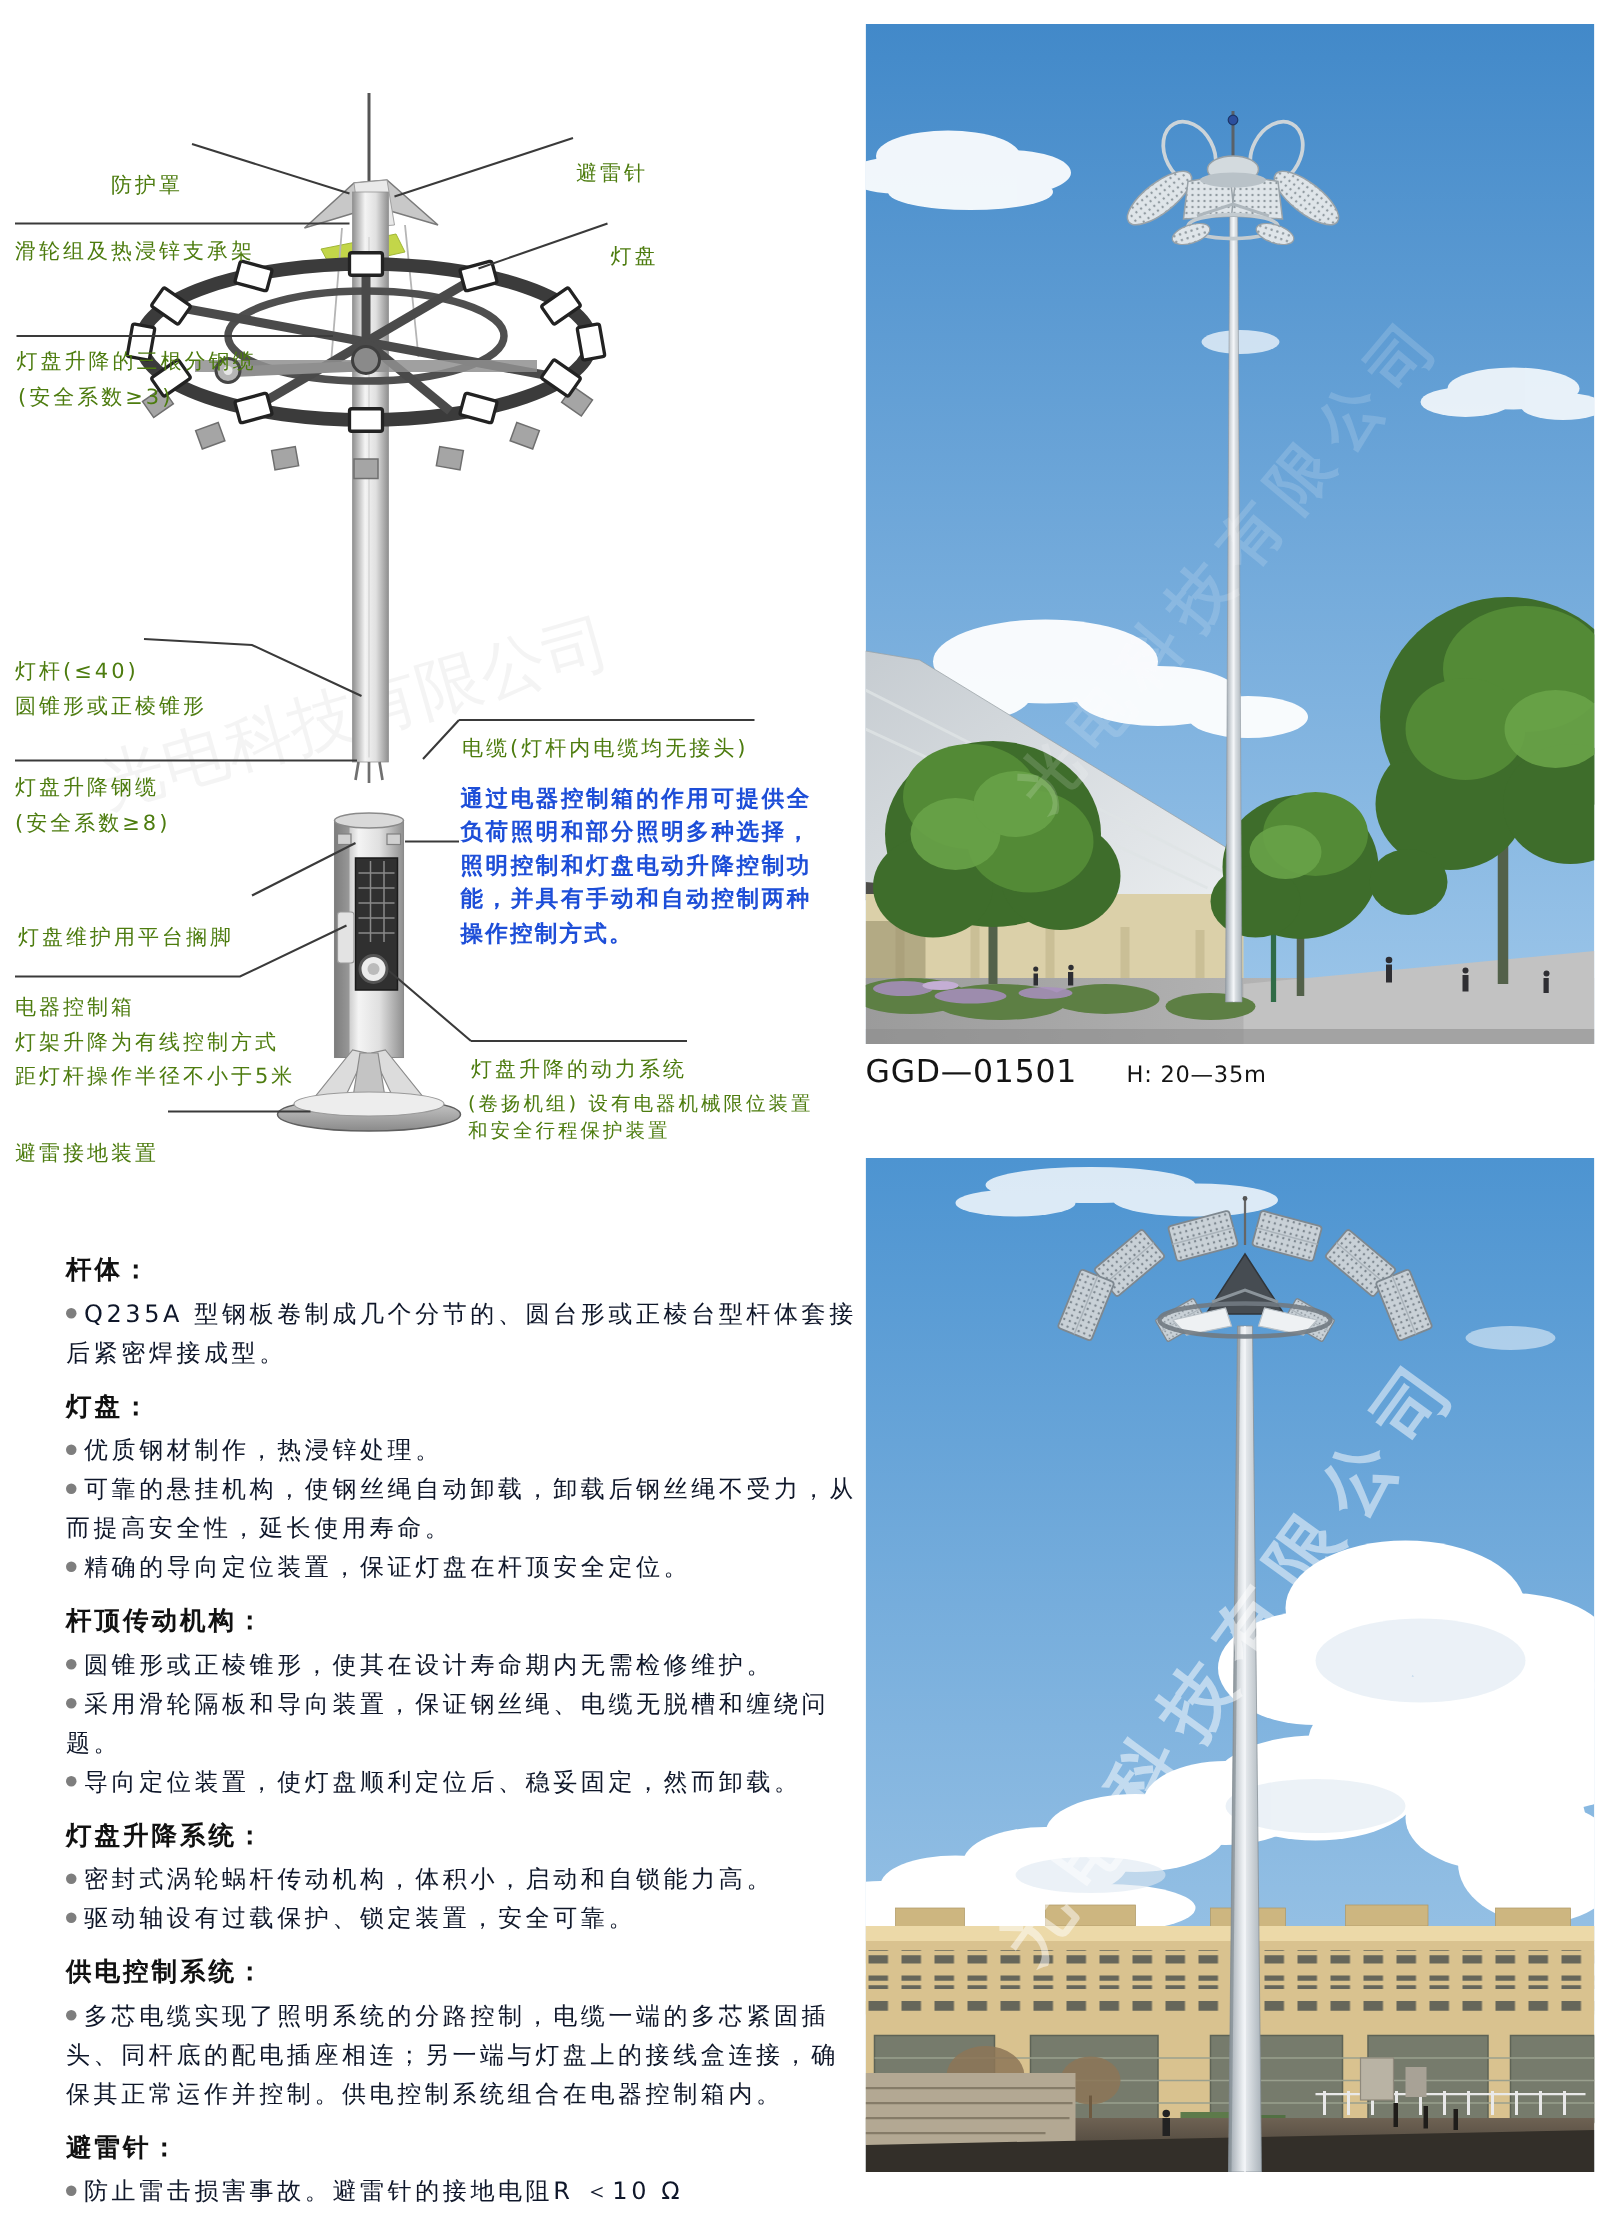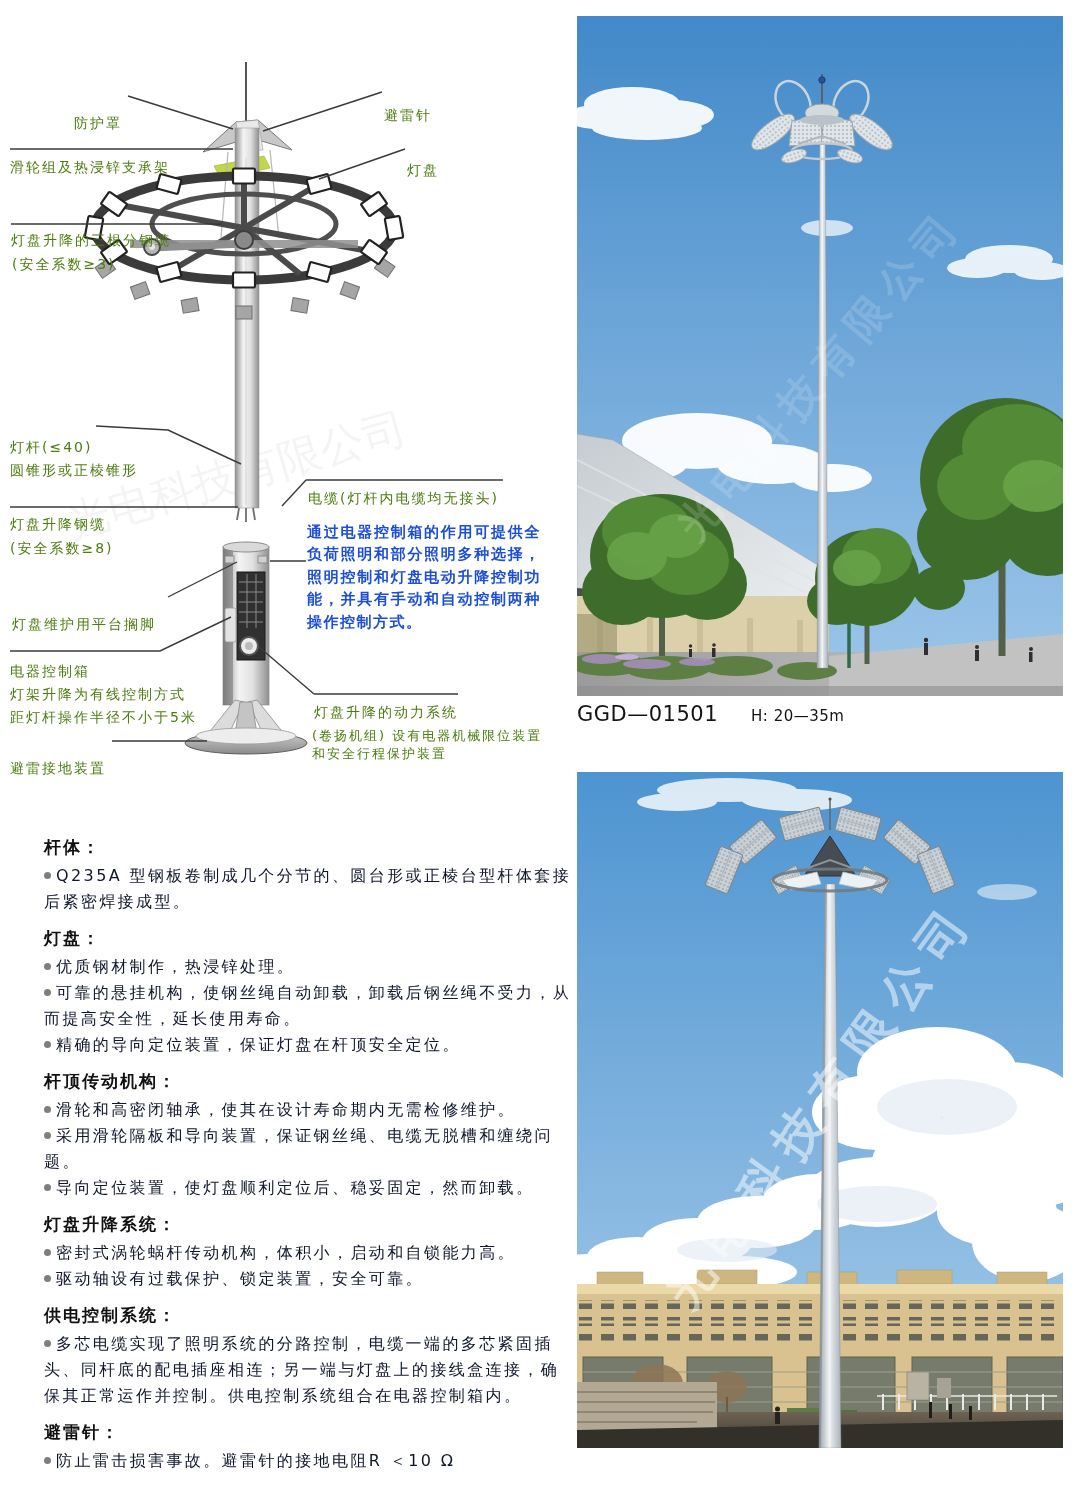--- a/index.html
+++ b/index.html
@@ -207,21 +207,21 @@
       <p><span class="dot"></span><span>Q235A 型钢板卷制成几个分节的、圆台形或正棱台型杆体套接后紧密焊接成型。</span></p>
     </div>
     <div class="sec">
       <h3>灯盘：</h3>
       <p><span class="dot"></span><span>优质钢材制作，热浸锌处理。</span></p>
       <p><span class="dot"></span><span>可靠的悬挂机构，使钢丝绳自动卸载，卸载后钢丝绳不受力，从而提高安全性，延长使用寿命。</span></p>
       <p><span class="dot"></span><span>精确的导向定位装置，保证灯盘在杆顶安全定位。</span></p>
     </div>
     <div class="sec">
       <h3>杆顶传动机构：</h3>
-      <p><span class="dot"></span><span>滑轮和高密闭轴承，使其在设计寿命期内无需检修维护。</span></p>
+      <p><span class="dot"></span><span>圆锥形或正棱锥形，使其在设计寿命期内无需检修维护。</span></p>
       <p><span class="dot"></span><span>采用滑轮隔板和导向装置，保证钢丝绳、电缆无脱槽和缠绕问题。</span></p>
       <p><span class="dot"></span><span>导向定位装置，使灯盘顺利定位后、稳妥固定，然而卸载。</span></p>
     </div>
     <div class="sec">
       <h3>灯盘升降系统：</h3>
       <p><span class="dot"></span><span>密封式涡轮蜗杆传动机构，体积小，启动和自锁能力高。</span></p>
       <p><span class="dot"></span><span>驱动轴设有过载保护、锁定装置，安全可靠。</span></p>
     </div>
     <div class="sec">
       <h3>供电控制系统：</h3>

